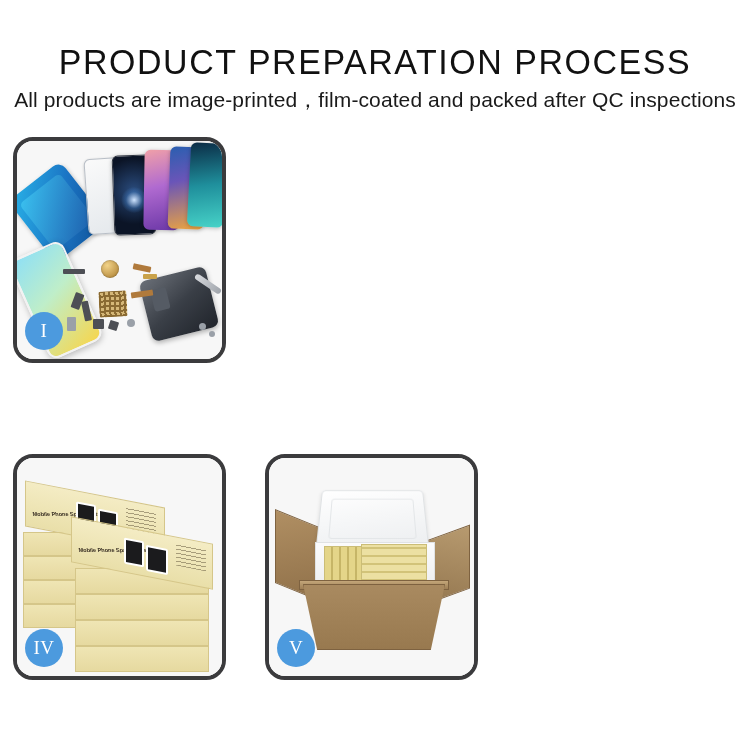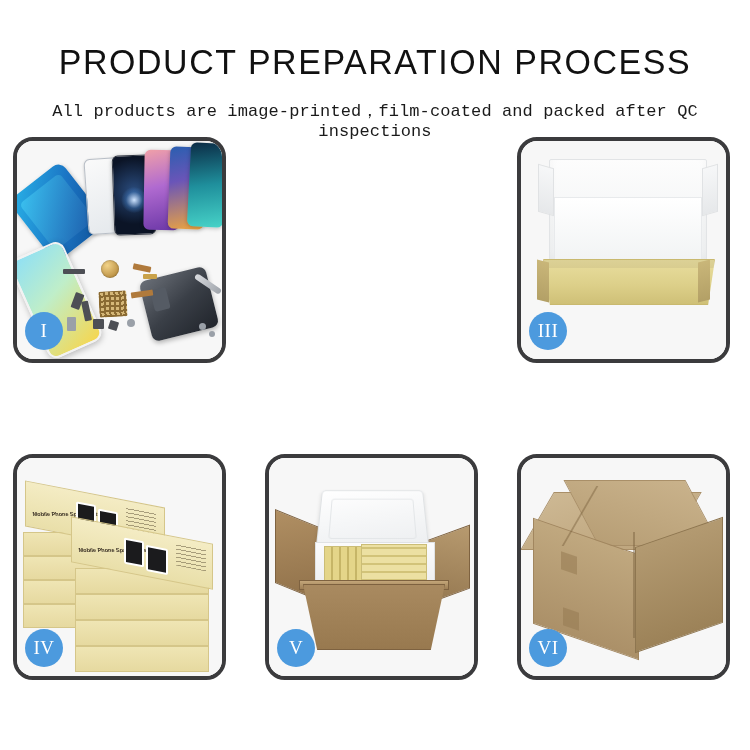--- a/index.html
+++ b/index.html
@@ -29,24 +29,24 @@
     padding-top: 42px;
     font-family: "Liberation Sans", sans-serif;
     font-size: 35px;
     font-weight: 500;
     letter-spacing: 1.6px;
     color: #111111;
     line-height: 40px;
     transform: scaleX(0.97);
   }
   .sub-title {
-    margin: 12px;
+    margin: 0;
     padding-top: 8px;
-    font-family: Liberation Mono, monospace;
-    font-size: 17px;
+    font-family: Liberation Sans, sans-serif;
+    font-size: 21px;
     font-weight: 400;
     color: #1a1a1a;
     letter-spacing: 0.1px;
     line-height: 20px;
   }
 
   
   .grid {
     position: absolute;
     top: 137px;
@@ -425,31 +425,20 @@
       <div class="chip" style="left:76px;  top:178px; width:11px; height:10px;"></div>
       <div class="chip" style="left:92px;  top:180px; width:9px;  height:9px;  transform:rotate(18deg);"></div>
       <div class="chip silv" style="left:110px; top:178px; width:8px;  height:8px;  border-radius:50%;"></div>
       <div class="chip silv" style="left:182px; top:182px; width:7px;  height:7px;  border-radius:50%;"></div>
       <div class="chip silv" style="left:192px; top:190px; width:6px;  height:6px;  border-radius:50%;"></div>
     </div>
     <div class="badge">I</div>
   </div>
 
 
-  <div class="panel r1 c3">
-    <div class="scene">
-      <div class="box3-lid"></div>
-      <div class="box3-foam"></div>
-      <div class="box3-fill"></div>
-      <div class="box3-flapL"></div>
-      <div class="box3-flapR"></div>
-      <div class="box3-base"></div>
-    </div>
-    <div class="badge">III</div>
-  </div>
 
   <div class="panel r2 c1">
     <div class="scene">
       <div class="stack">
 
         <div class="kbox" style="left:0px;  top:56px;  width:118px; height:22px;"></div>
         <div class="kbox" style="left:0px;  top:80px;  width:118px; height:22px;"></div>
         <div class="kbox" style="left:0px;  top:104px; width:118px; height:22px;"></div>
         <div class="kbox" style="left:0px;  top:128px; width:118px; height:22px;"></div>
 
@@ -483,27 +472,14 @@
       <div class="v-lid"></div>
       <div class="v-foam"></div>
       <div class="v-contents"></div>
       <div class="v-contents2"></div>
       <div class="v-rim"></div>
       <div class="v-front"></div>
     </div>
     <div class="badge">V</div>
   </div>
 
-  <div class="panel r2 c3">
-    <div class="scene">
-      <div class="c-top"></div>
-      <div class="c-top2"></div>
-      <div class="c-left"></div>
-      <div class="c-right"></div>
-      <div class="c-seam" style="left:58px;  top:28px; width:2px; height:60px; transform: skewX(-30deg);"></div>
-      <div class="c-tape" style="left:40px;  top:96px; width:16px; height:18px; transform: skewY(19deg);"></div>
-      <div class="c-tape" style="left:42px;  top:152px; width:16px; height:18px; transform: skewY(19deg);"></div>
-      <div class="c-seam" style="left:112px; top:74px; width:2px; height:106px;"></div>
-    </div>
-    <div class="badge">VI</div>
-  </div>
 
 </div>
 
 </body></html>

